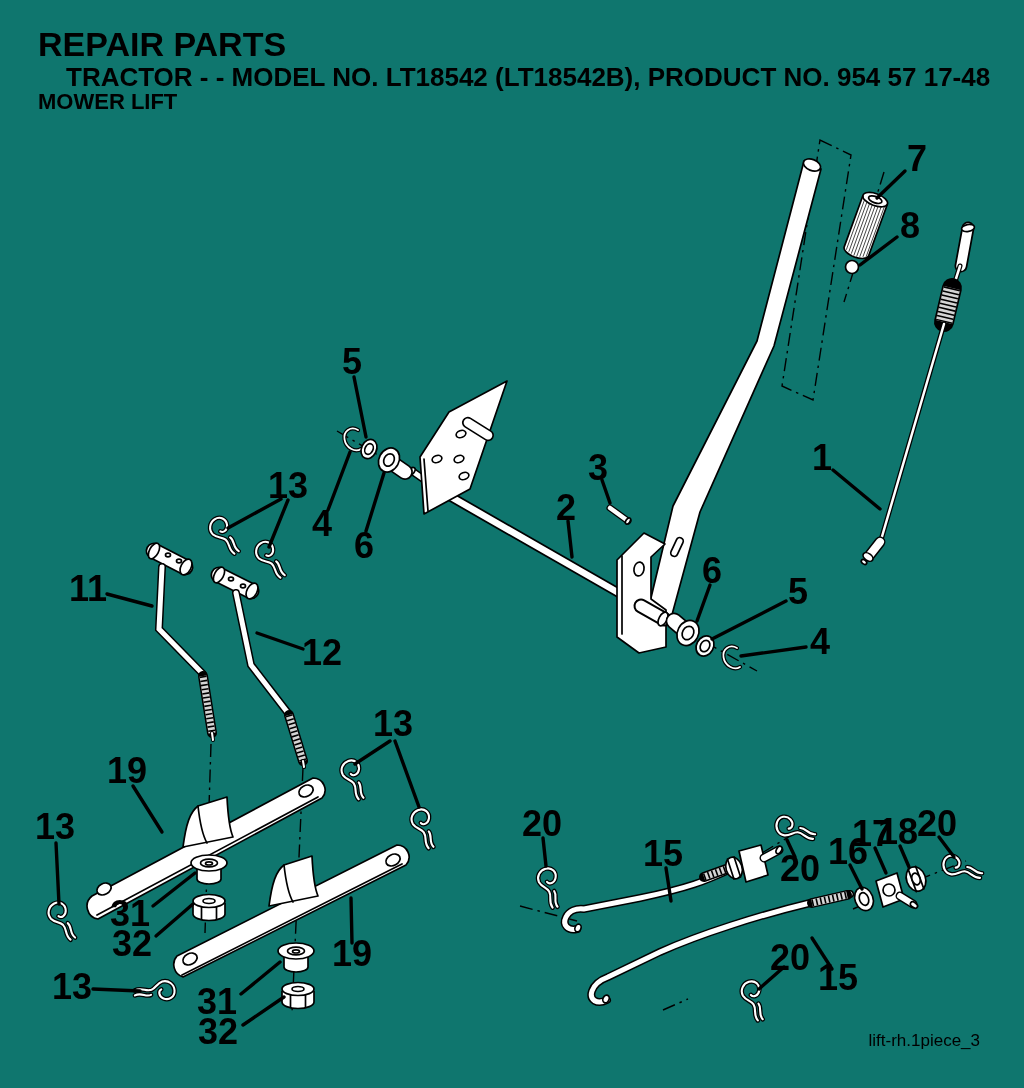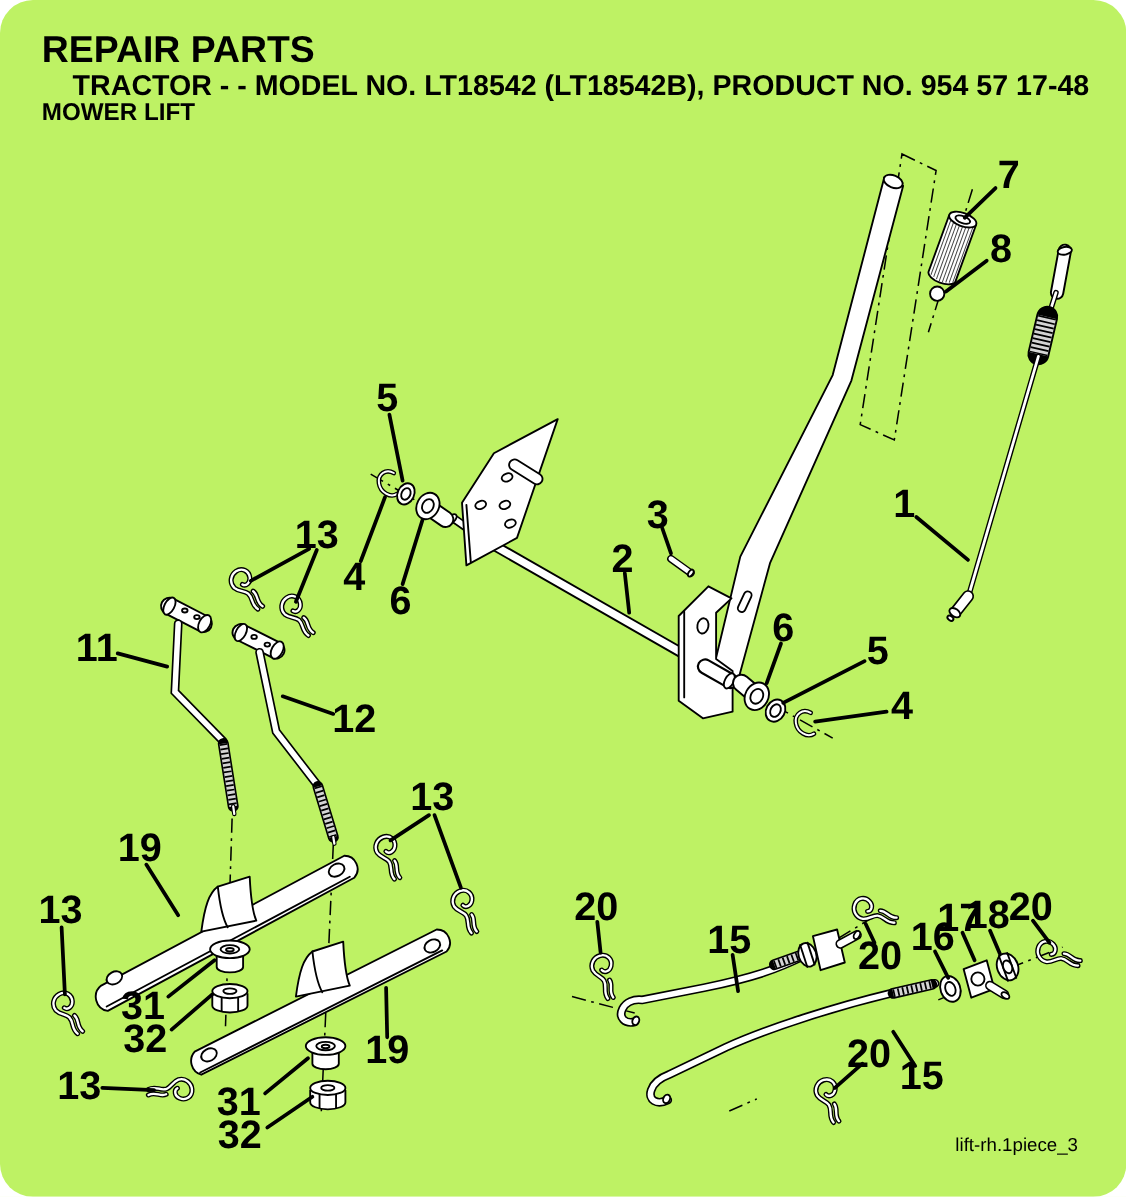--- a/index.html
+++ b/index.html
@@ -1,16 +1,16 @@
 <!DOCTYPE html>
 <html><head>
 <meta charset="utf-8">
 <style>
   html,body{margin:0;padding:0;background:#ffffff;}
-  .page{position:relative;width:1024px;height:1088px;background:#bef264;overflow:hidden;border-radius:30px;}
+  .page{position:relative;width:1024px;height:1088px;background:#0f766e;overflow:hidden;}
   svg{display:block;}
   text{font-family:"Liberation Sans",sans-serif;fill:#000;}
   .t-title{font-size:34px;font-weight:bold;}
   .t-sub{font-size:26px;font-weight:bold;}
   .t-sec{font-size:22px;font-weight:bold;}
   .t-foot{font-size:17px;}
   .callout{font-size:36px;font-weight:bold;text-anchor:middle;}
   .o{fill:none;stroke:#000;stroke-width:1.7;stroke-linejoin:round;stroke-linecap:round;}
   .w{fill:#fff;stroke:#000;stroke-width:1.7;stroke-linejoin:round;}
   .leader{stroke:#000;stroke-width:3.4;stroke-linecap:round;}

